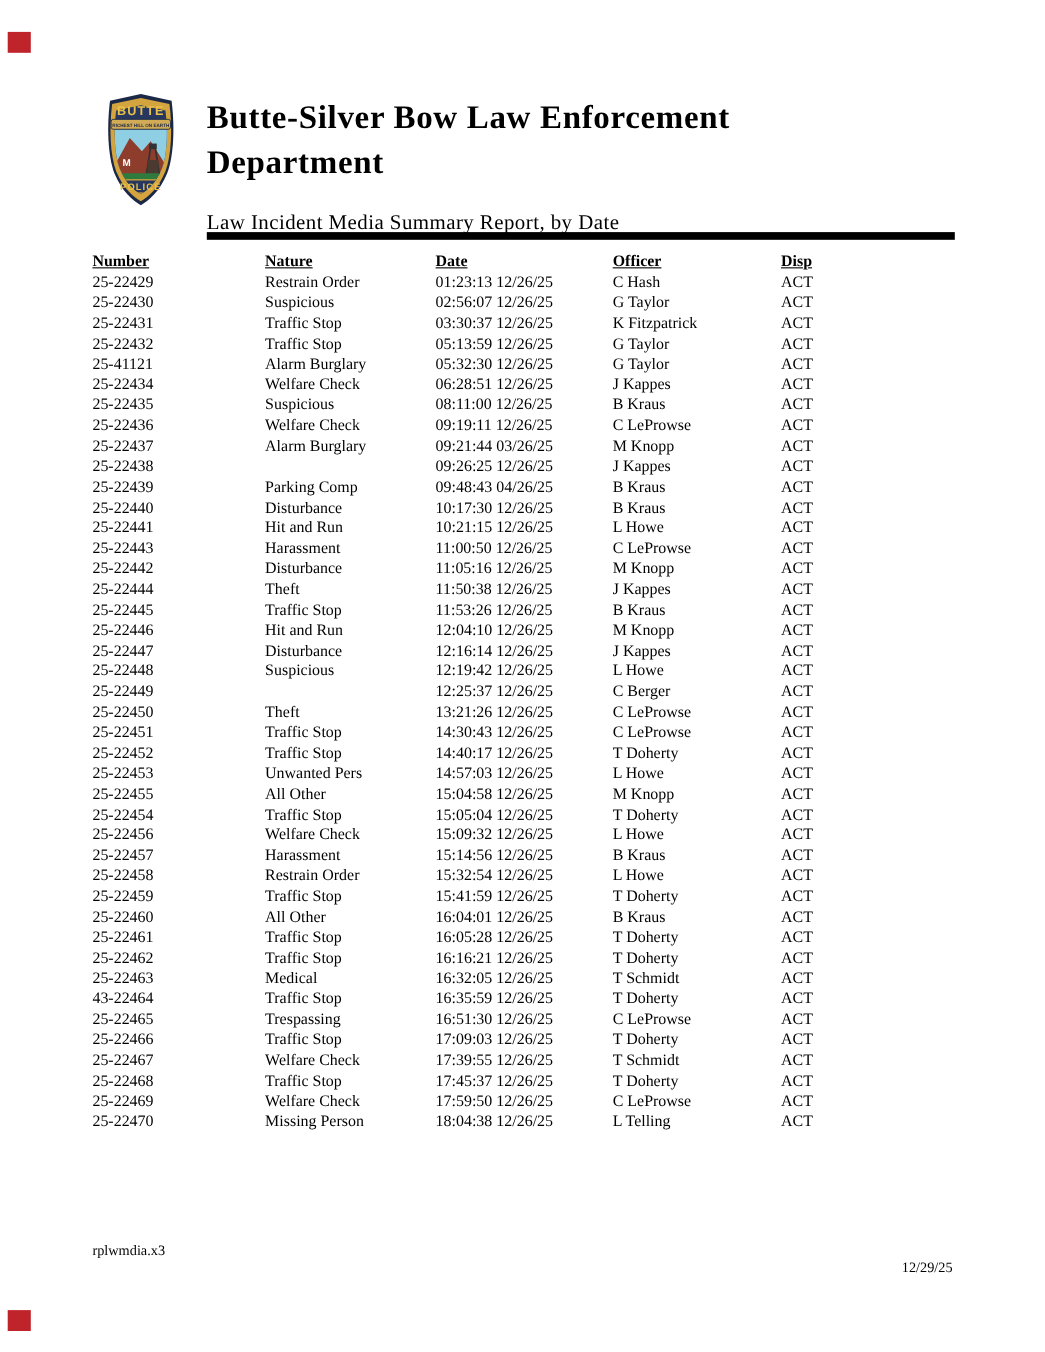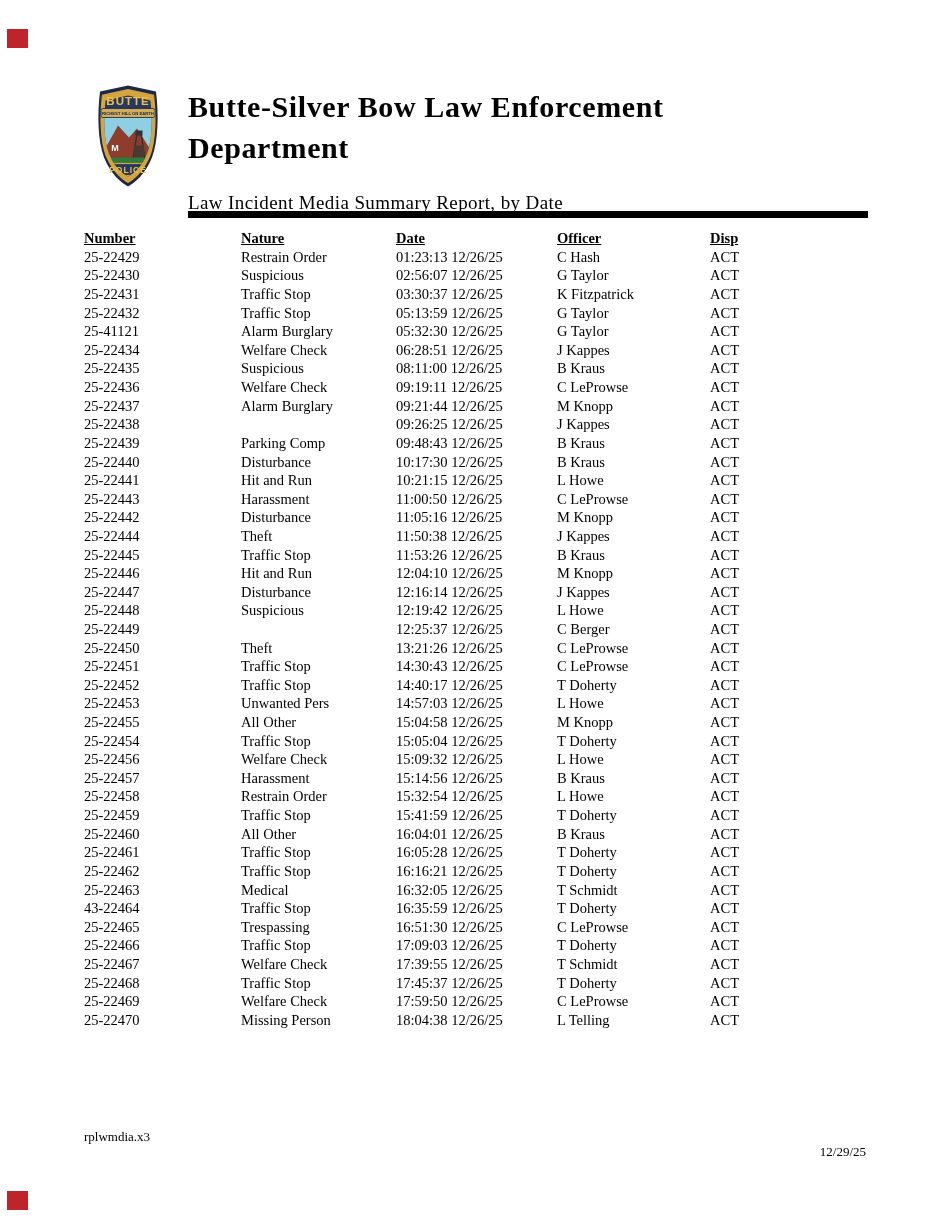--- a/index.html
+++ b/index.html
@@ -148,37 +148,37 @@
     <span class="td">25-22436</span>
     <span class="td">Welfare Check</span>
     <span class="td">09:19:11 12/26/25</span>
     <span class="td">C LeProwse</span>
     <span class="td">ACT</span>
   </div>
 
   <div class="trow">
     <span class="td">25-22437</span>
     <span class="td">Alarm Burglary</span>
-    <span class="td">09:21:44 12/26/25</span>
+    <span class="td">09:21:44 03/26/25</span>
     <span class="td">M Knopp</span>
     <span class="td">ACT</span>
   </div>
 
   <div class="trow">
     <span class="td">25-22438</span>
     <span class="td"></span>
     <span class="td">09:26:25 12/26/25</span>
     <span class="td">J Kappes</span>
     <span class="td">ACT</span>
   </div>
 
   <div class="trow">
     <span class="td">25-22439</span>
     <span class="td">Parking Comp</span>
-    <span class="td">09:48:43 12/26/25</span>
+    <span class="td">09:48:43 04/26/25</span>
     <span class="td">B Kraus</span>
     <span class="td">ACT</span>
   </div>
 
   <div class="trow">
     <span class="td">25-22440</span>
     <span class="td">Disturbance</span>
     <span class="td">10:17:30 12/26/25</span>
     <span class="td">B Kraus</span>
     <span class="td">ACT</span>

